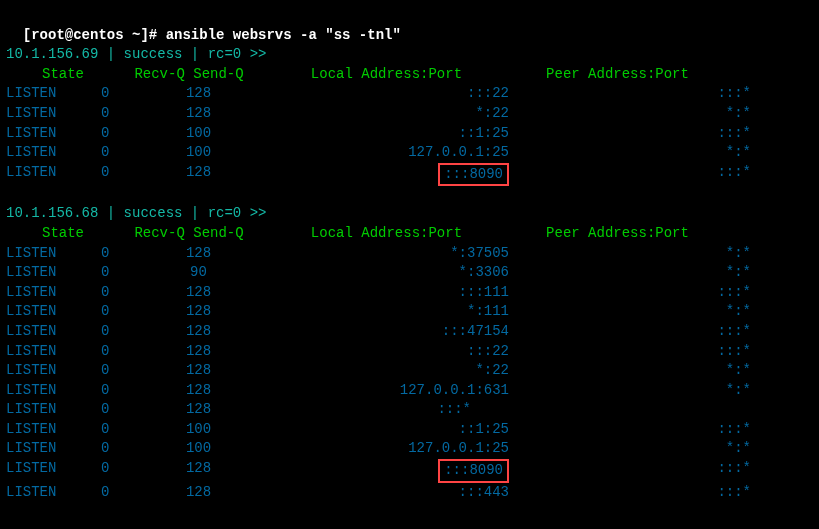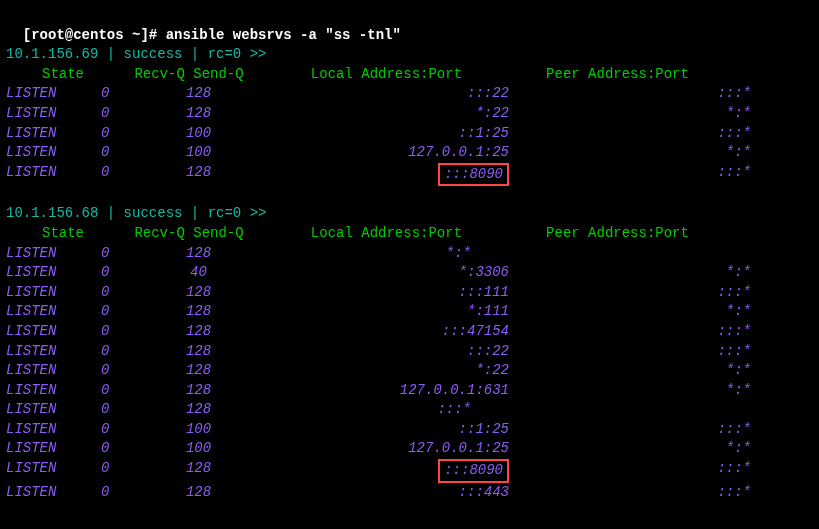--- a/index.html
+++ b/index.html
@@ -9,21 +9,21 @@
       font-size: 14px;
       line-height: 1.4;
       padding: 6px;
       width: 819px;
       height: 529px;
       overflow: hidden;
     }
     .prompt-line { color: #fff; white-space: pre; font-weight: bold; }
     .result-header { color: #14b8a6; white-space: pre; }
     .col-header { color: #00cc00; white-space: pre; margin-left: 36px; }
-    .data-row { color: #8b5cf6; white-space: pre; display: flex; font-style: italic; }
+    .data-row { color: #0369a1; white-space: pre; display: flex; }
     .state { width: 95px; display: inline-block; }
     .recvq { width: 55px; display: inline-block; text-align: left; }
     .sendq { width: 85px; display: inline-block; text-align: center; }
     .localaddr { width: 280px; display: inline-block; text-align: right; padding-right: 12px; }
     .peeraddr { width: 230px; display: inline-block; text-align: right; }
     .highlighted {
       border: 2px solid #ff4444;
       padding: 0 4px;
       display: inline-block;
       text-align: center;
@@ -46,22 +46,22 @@
     <div class="data-row"><span class="state">LISTEN</span><span class="recvq">0</span><span class="sendq">100</span><span class="localaddr">::1:25</span><span class="peeraddr">:::*</span></div>
     <div class="data-row"><span class="state">LISTEN</span><span class="recvq">0</span><span class="sendq">100</span><span class="localaddr">127.0.0.1:25</span><span class="peeraddr">*:*</span></div>
     <div class="data-row"><span class="state">LISTEN</span><span class="recvq">0</span><span class="sendq">128</span><span class="localaddr"><span class="highlighted">:::8090</span></span><span class="peeraddr">:::*</span></div>
   </div>
 
 <div class="spacer"></div>
 
 <div class="result-header">10.1.156.68 | success | rc=0 &gt;&gt;</div>
 <div class="col-header">State      Recv-Q Send-Q        Local Address:Port          Peer Address:Port</div>
 <div id="host2-rows">
-    <div class="data-row"><span class="state">LISTEN</span><span class="recvq">0</span><span class="sendq">128</span><span class="peeraddr">*:*</span></div>
-    <div class="data-row"><span class="state">LISTEN</span><span class="recvq">0</span><span class="sendq">40</span><span class="localaddr">*:3306</span><span class="peeraddr">*:*</span></div>
+    <div class="data-row"><span class="state">LISTEN</span><span class="recvq">0</span><span class="sendq">128</span><span class="localaddr">*:37505</span><span class="peeraddr">*:*</span></div>
+    <div class="data-row"><span class="state">LISTEN</span><span class="recvq">0</span><span class="sendq">90</span><span class="localaddr">*:3306</span><span class="peeraddr">*:*</span></div>
     <div class="data-row"><span class="state">LISTEN</span><span class="recvq">0</span><span class="sendq">128</span><span class="localaddr">:::111</span><span class="peeraddr">:::*</span></div>
     <div class="data-row"><span class="state">LISTEN</span><span class="recvq">0</span><span class="sendq">128</span><span class="localaddr">*:111</span><span class="peeraddr">*:*</span></div>
     <div class="data-row"><span class="state">LISTEN</span><span class="recvq">0</span><span class="sendq">128</span><span class="localaddr">:::47154</span><span class="peeraddr">:::*</span></div>
     <div class="data-row"><span class="state">LISTEN</span><span class="recvq">0</span><span class="sendq">128</span><span class="localaddr">:::22</span><span class="peeraddr">:::*</span></div>
     <div class="data-row"><span class="state">LISTEN</span><span class="recvq">0</span><span class="sendq">128</span><span class="localaddr">*:22</span><span class="peeraddr">*:*</span></div>
     <div class="data-row"><span class="state">LISTEN</span><span class="recvq">0</span><span class="sendq">128</span><span class="localaddr">127.0.0.1:631</span><span class="peeraddr">*:*</span></div>
     <div class="data-row"><span class="state">LISTEN</span><span class="recvq">0</span><span class="sendq">128</span><span class="peeraddr">:::*</span></div>
     <div class="data-row"><span class="state">LISTEN</span><span class="recvq">0</span><span class="sendq">100</span><span class="localaddr">::1:25</span><span class="peeraddr">:::*</span></div>
     <div class="data-row"><span class="state">LISTEN</span><span class="recvq">0</span><span class="sendq">100</span><span class="localaddr">127.0.0.1:25</span><span class="peeraddr">*:*</span></div>
     <div class="data-row"><span class="state">LISTEN</span><span class="recvq">0</span><span class="sendq">128</span><span class="localaddr"><span class="highlighted">:::8090</span></span><span class="peeraddr">:::*</span></div>

